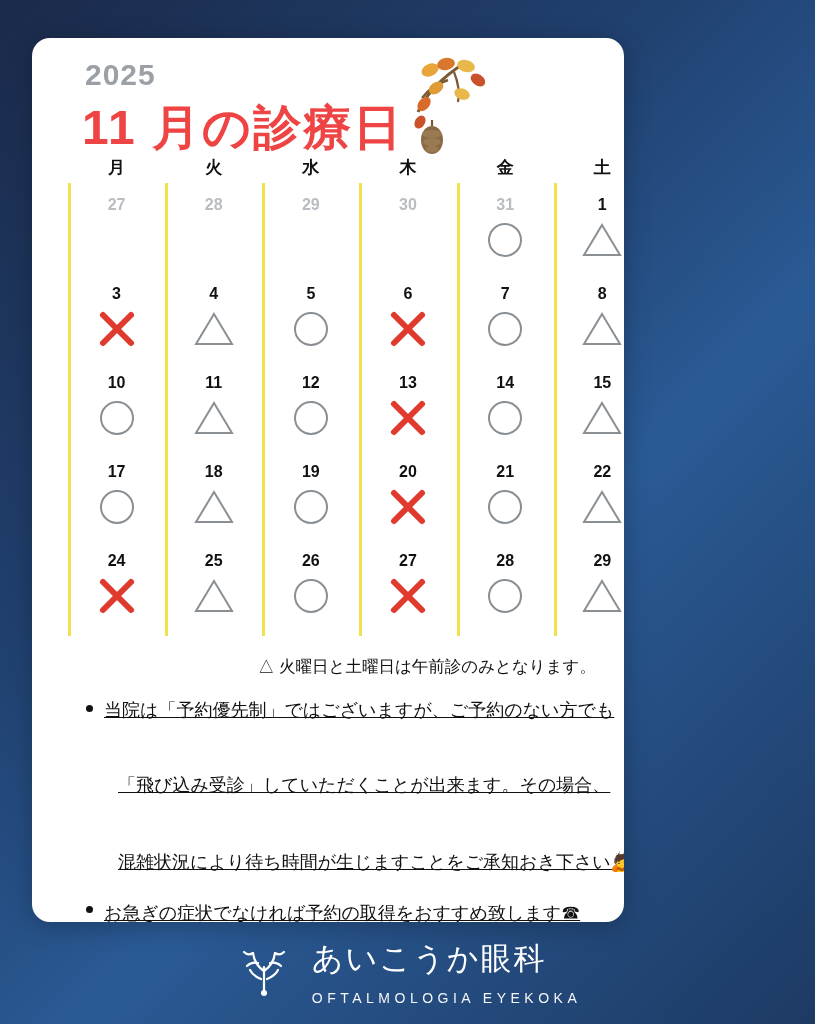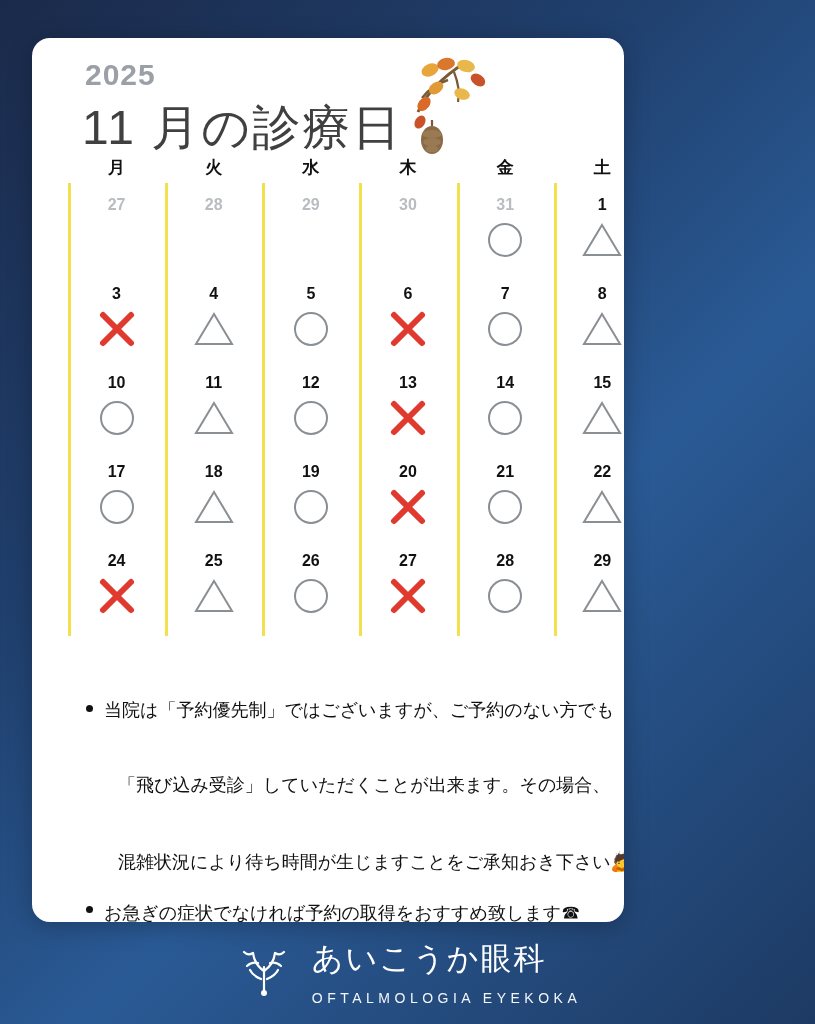--- a/index.html
+++ b/index.html
@@ -37,22 +37,22 @@
     font-size: 30px;
     font-weight: bold;
     color: #9aa0a6;
     letter-spacing: 1px;
   }
   .title {
     position: absolute;
     left: 50px;
     top: 58px;
     font-size: 48px;
-    font-weight: normal;
-    color: #404040;
+    font-weight: bold;
+    color: #ef4444;
     letter-spacing: 2px;
   }
   .branch {
     position: absolute;
     right: 130px;
     top: 16px;
     width: 120px;
     height: 110px;
   }
   
@@ -145,20 +145,21 @@
     color: #111;
   }
   .bullets {
     position: absolute;
     left: 52px;
     top: 655px;
     width: 660px;
     font-size: 18px;
     color: #111;
     line-height: 1.95;
+    text-decoration: underline;
   }
   .bullet {
     position: relative;
     padding-left: 20px;
     margin-bottom: 14px;
   }
   .bullet .dot {
     position: absolute;
     left: 2px;
     top: 12px;
@@ -532,20 +533,21 @@
                   <line x1="8" y1="8" x2="36" y2="36" stroke="#e03a2f" stroke-width="6" stroke-linecap="round"></line>
                   <line x1="36" y1="8" x2="8" y2="36" stroke="#e03a2f" stroke-width="6" stroke-linecap="round"></line>
                 </svg>
               </div>
             </div>
           </div>
         </div>
     </div>
   </div>
 
+  <div class="note-triangle">△ 火曜日と土曜日は午前診のみとなります。</div>
 
   <div class="bullets" id="bullets">
       <div class="bullet">
         <span class="dot"></span>
         <span class="line">当院は「予約優先制」ではございますが、ご予約のない方でも</span>
         <span class="line ind">「飛び込み受診」していただくことが出来ます。その場合、</span>
         <span class="line ind">混雑状況により待ち時間が生じますことをご承知おき下さい<span class="emoji">🙇</span></span>
       </div>
       <div class="bullet">
         <span class="dot"></span>

